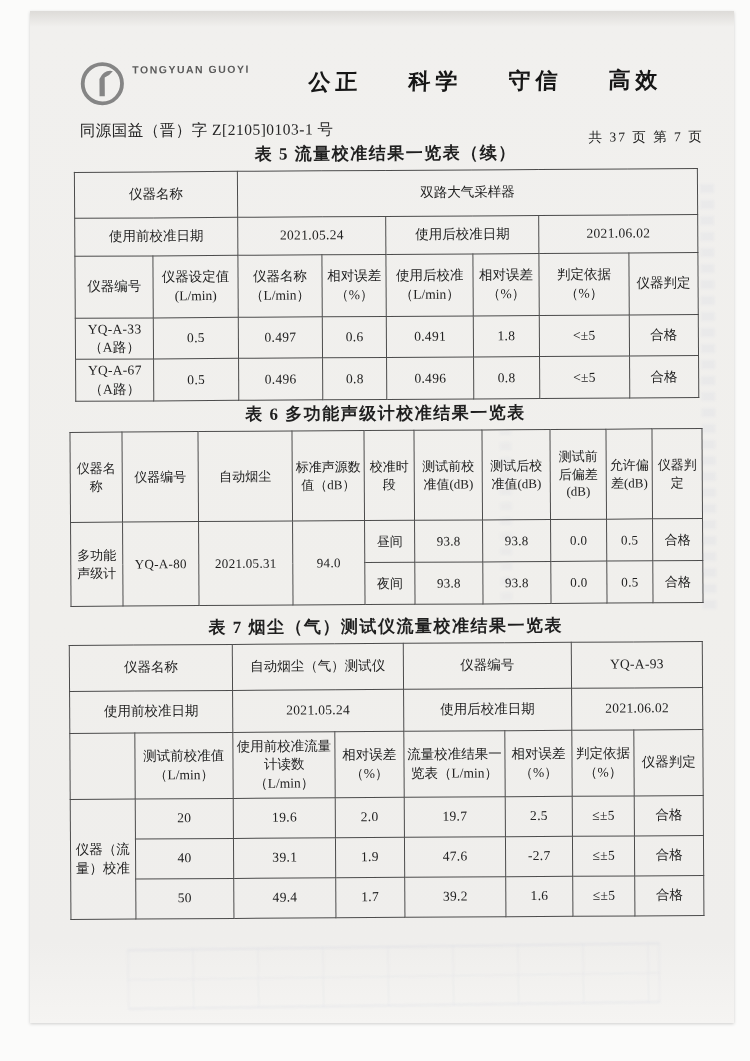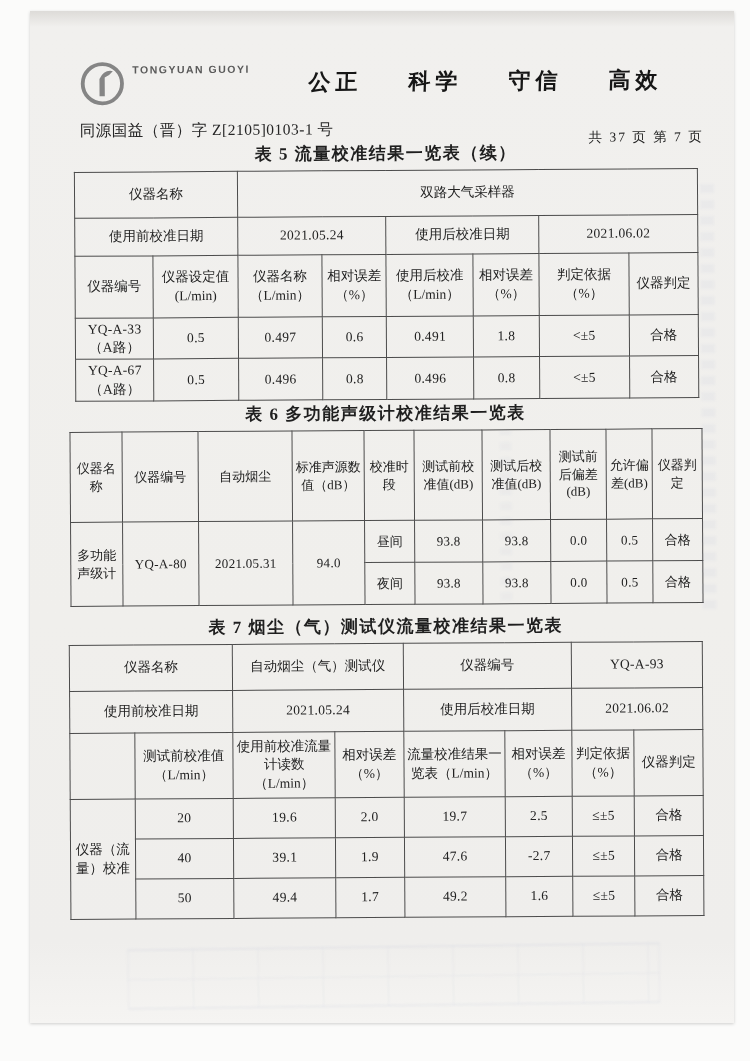--- a/index.html
+++ b/index.html
@@ -252,21 +252,21 @@
           <td class="num">1.9</td>
           <td class="num">47.6</td>
           <td class="num">-2.7</td>
           <td class="num">≤±5</td>
           <td>合格</td>
         </tr>
         <tr style="height:40px">
           <td class="num">50</td>
           <td class="num">49.4</td>
           <td class="num">1.7</td>
-          <td class="num">49.2</td>
+          <td class="num">39.2</td>
           <td class="num">1.6</td>
           <td class="num">≤±5</td>
           <td>合格</td>
         </tr>
       </tbody>
         </table>
     </div>
 
     <div class="ghost ghost-grid-bottom"></div>
     <div class="ghost ghost-col-right"></div>

